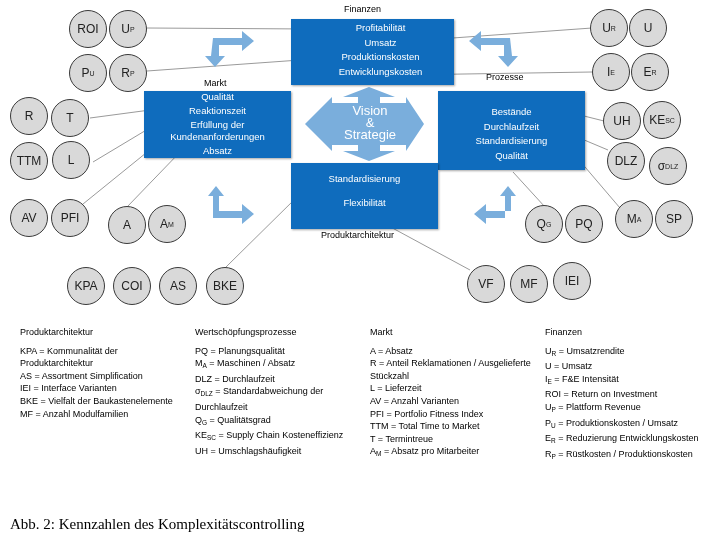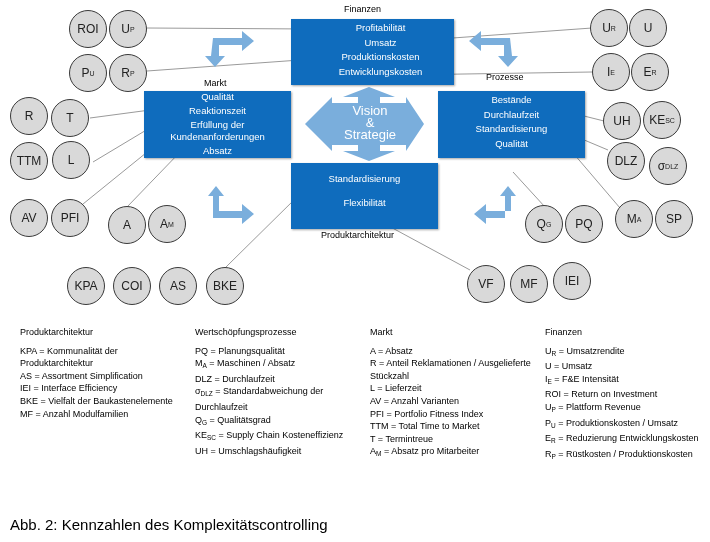--- a/index.html
+++ b/index.html
@@ -11,21 +11,21 @@
   .box .line { display: block; line-height: 14.5px; }
   .boxlabel { position: absolute; font-size: 9px; color: #000; }
   .circle { position: absolute; width: 38px; height: 38px; border-radius: 50%;
             background: #d9d9d9; border: 1px solid #3a3a3a; box-sizing: border-box;
             display: flex; align-items: center; justify-content: center;
             font-size: 12px; color: #222; }
   .circle sub { font-size: 7px; vertical-align: -3px; }
   .legend-col { position: absolute; top: 326px; font-size: 9px; line-height: 12.6px; }
   .legend-col .lh { margin-bottom: 6px; }
   .legend-col sub { font-size: 6.5px; vertical-align: -2px; }
-  .caption { position: absolute; left: 10px; top: 516px; font-family: Liberation Sans, sans-serif;
+  .caption { position: absolute; left: 10px; top: 516px; font-family: Liberation Serif, serif;
              font-size: 15px; }
   .vision { position: absolute; left: 330px; top: 105px; width: 80px; text-align: center;
             color: #fff; font-size: 13px; line-height: 12px; }
 </style>
 </head>
 <body>
 
 <svg id="diagram" width="710" height="300" viewBox="0 0 710 300">
   <g id="connectors" stroke="#9a9a9a" stroke-width="1" fill="none">
     <line x1="147" y1="28" x2="310" y2="29"></line>
@@ -67,21 +67,21 @@
 <div class="boxlabel" style="left:204px;top:78px;">Markt</div>
 <div class="box" style="left:144px;top:91px;width:147px;height:67px;">
   <span class="line" style="line-height:12.5px">Qualität</span>
   <span class="line" style="line-height:14px">Reaktionszeit</span>
   <span class="line" style="line-height:13px">Erfüllung der</span>
   <span class="line" style="line-height:12px">Kundenanforderungen</span>
   <span class="line" style="line-height:15px">Absatz</span>
 </div>
 
 <div class="boxlabel" style="left:486px;top:72px;">Prozesse</div>
-<div class="box" style="left:438px;top:91px;width:147px;height:65px;padding-top:2px;">
+<div class="box" style="left:438px;top:91px;width:147px;height:65px;padding-top:14px;">
   <span class="line">Bestände</span>
   <span class="line">Durchlaufzeit</span>
   <span class="line">Standardisierung</span>
   <span class="line">Qualität</span>
 </div>
 
 <div class="box" style="left:291px;top:163px;width:147px;height:66px;">
   <span class="line" style="margin-top:9px;line-height:14px">Standardisierung</span>
   <span class="line" style="margin-top:10px;line-height:14px">Flexibilität</span>
 </div>
@@ -198,21 +198,21 @@
     <div class="circle" style="left: 553px; top: 262px;">
       <span>IEI</span>
     </div>
   </div>
 
 <div id="legend">
     <div class="legend-col" style="left: 20px; width: 165px;">
       <div class="lh">Produktarchitektur</div>
       <div><span>KPA</span><span> = Kommunalität der Produktarchitektur</span></div>
       <div><span>AS</span><span> = Assortment Simplification</span></div>
-      <div><span>IEI</span><span> = Interface Efficiency</span></div>
+      <div><span>IEI</span><span> = Interface Varianten</span></div>
       <div><span>BKE</span><span> = Vielfalt der Baukastenelemente</span></div>
       <div><span>MF</span><span> = Anzahl Modulfamilien</span></div>
     </div>
     <div class="legend-col" style="left: 195px; width: 170px;">
       <div class="lh">Wertschöpfungsprozesse</div>
       <div><span>PQ</span><span> = Planungsqualität</span></div>
       <div><span>M</span><sub>A</sub><span> = Maschinen / Absatz</span></div>
       <div><span>DLZ</span><span> = Durchlaufzeit</span></div>
       <div><span>σ</span><sub>DLZ</sub><span> = Standardabweichung der Durchlaufzeit</span></div>
       <div><span>Q</span><sub>G</sub><span> = Qualitätsgrad</span></div>

